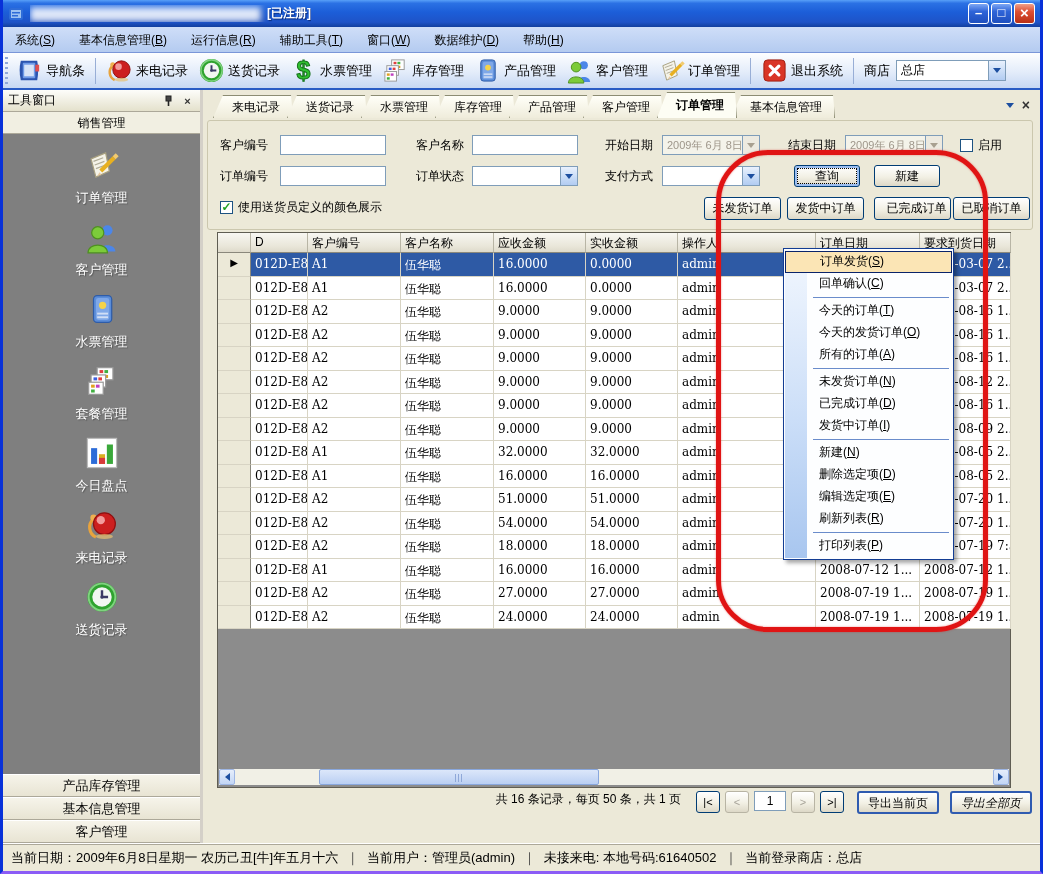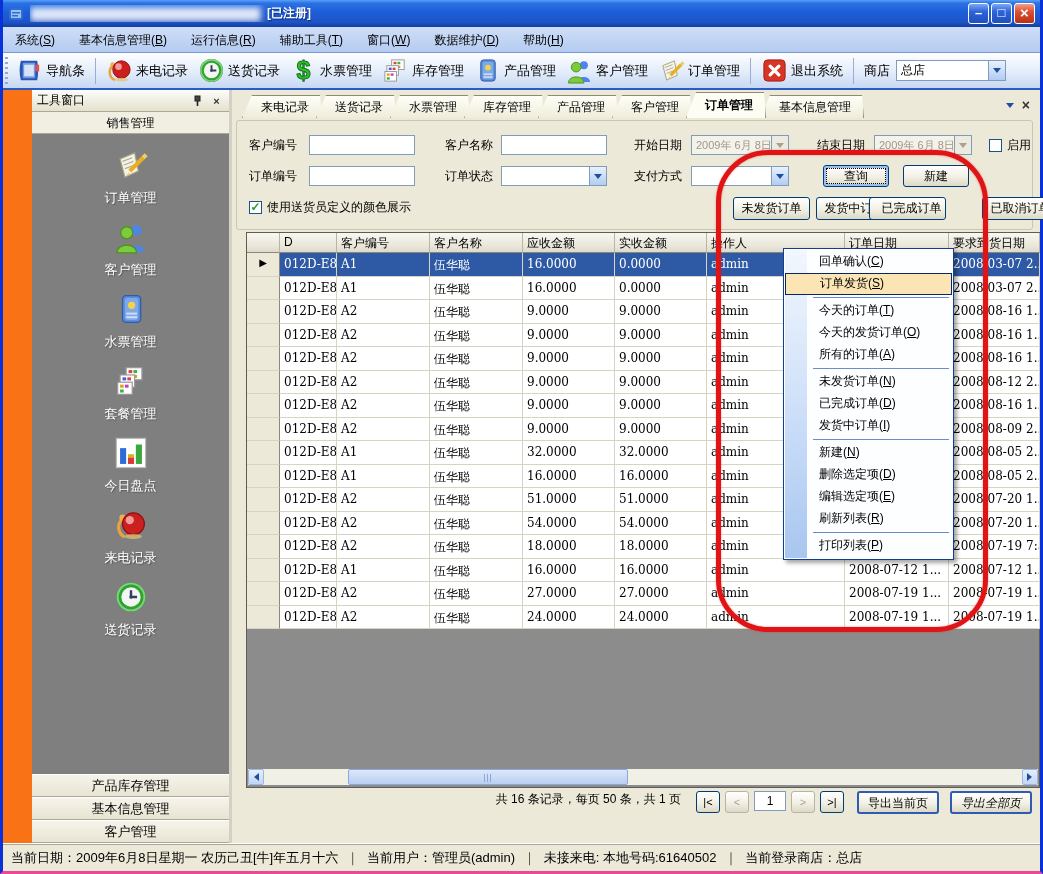--- a/index.html
+++ b/index.html
@@ -1,18 +1,18 @@
 <!DOCTYPE html>
 <html><head>
 <meta charset="utf-8">
 <style>
   *{margin:0;padding:0;box-sizing:border-box;font-family:"Liberation Sans",sans-serif;}
   html,body{width:1043px;height:874px;overflow:hidden;background:#0831D9;}
-  .window{position:absolute;inset:0;display:flex;flex-direction:column;background:#f97316;
-    border-left:3px solid #0831D9;border-right:3px solid #0831D9;border-bottom:3px solid #ec4899;}
+  .window{position:absolute;inset:0;display:flex;flex-direction:column;background:#bef264;
+    border-left:3px solid #0831D9;border-right:3px solid #0831D9;border-bottom:3px solid #8b5cf6;}
   
   .titlebar{height:27px;flex:none;display:flex;align-items:center;gap:6px;padding:0 5px;
     background:linear-gradient(180deg,#58A0F8 0%,#2B71E4 12%,#1C5ED8 45%,#1E53C8 82%,#123F9E 100%);color:#fff;}
   .titlebar .app-icon{width:16px;height:16px;flex:none;}
   .title-text{font-size:12px;font-weight:bold;white-space:nowrap;overflow:hidden;display:flex;gap:8px;align-items:center;
     text-shadow:1px 1px 1px #0A2A7A;}
   .title-redacted{filter:blur(3px);opacity:.85;letter-spacing:-2px;}
   .win-btns{margin-left:auto;display:flex;gap:2px;}
   .win-btn{width:21px;height:21px;border:1px solid #fff;border-radius:3px;color:#fff;font-size:13px;line-height:18px;
     text-align:center;background:linear-gradient(180deg,#7DA7F4,#2E64D8 40%,#1E4FBE);font-weight:bold;}
@@ -33,21 +33,21 @@
   .icon svg{width:100%;height:100%;}
   .tb-shop{display:flex;align-items:center;gap:6px;font-size:13px;margin-left:4px;}
   .xp-combo{width:110px;height:21px;background:#fff;border:1px solid #7F9DB9;display:flex;align-items:center;font-size:12px;}
   .xp-combo .val{flex:1;padding-left:4px;overflow:hidden;white-space:nowrap;}
   .combo-btn{width:17px;height:100%;flex:none;display:flex;align-items:center;justify-content:center;
     background:linear-gradient(180deg,#E9F1FD,#C7DBF6 60%,#B2CCF2);border-left:1px solid #7F9DB9;}
   .arr-down{width:0;height:0;border:4px solid transparent;border-top:5px solid #1D4FA0;margin-top:4px;}
   .combo-btn.disabled{background:#EDEAE0;}
   .combo-btn.disabled .arr-down{border-top-color:#A8A090;}
   
-  .main{flex:1;display:flex;min-height:0;margin-left:29px;}
+  .main{flex:1;display:flex;min-height:0;}
   .sidebar{width:200px;flex:none;display:flex;flex-direction:column;border-right:3px solid #D4D0C8;background:#7F7F7F;}
   .sb-header{height:22px;flex:none;display:flex;align-items:center;gap:4px;padding:0 5px;font-size:12px;
     background:linear-gradient(180deg,#FDFDFA,#E4E1CC);border-bottom:1px solid #ACA899;color:#000;}
   .sb-title{flex:1;}
   .sb-hbtn{width:15px;height:15px;display:flex;align-items:center;justify-content:center;font-size:11px;color:#333;}
   .sb-banner{height:22px;flex:none;text-align:center;line-height:22px;font-size:12px;background:#F1EFE2;
     border-bottom:1px solid #ACA899;color:#000;}
   .sb-body{flex:1;display:flex;flex-direction:column;align-items:center;padding-top:14px;gap:13px;overflow:hidden;}
   .sb-item{text-align:center;}
   .sb-item .icon{width:34px;height:34px;}
@@ -454,21 +454,21 @@
         <div class="xp-btn f-btn focused" style="left:586px;top:44px;width:66px;">查询</div>
         <div class="xp-btn f-btn" style="left:666px;top:44px;width:66px;">新建</div>
 
         <div class="f-check" style="left:12px;top:78px;">
           <span class="xp-check">✓</span>
           <span>使用送货员定义的颜色展示</span>
         </div>
         <div id="status-btns">
             <div class="xp-btn f-btn" style="left:496px;top:76px;width:77px;height:23px;line-height:21px;">未发货订单</div>
             <div class="xp-btn f-btn" style="left:579px;top:76px;width:77px;height:23px;line-height:21px;">发货中订单</div>
-            <div class="xp-btn f-btn" style="left:632px;top:76px;width:77px;height:23px;line-height:21px;padding-left:8px;">已完成订单</div>
+            <div class="xp-btn f-btn" style="left:666px;top:76px;width:77px;height:23px;line-height:21px;padding-left:8px;">已完成订单</div>
             <div class="xp-btn f-btn" style="left:745px;top:76px;width:77px;height:23px;line-height:21px;">已取消订单</div>
           </div>
       </div>
 
       <div class="grid">
         <div class="g-header">
             <div class="g-h" style="width:33px"></div>
             <div class="g-h" style="width:57px">D</div>
             <div class="g-h" style="width:93px">客户编号</div>
             <div class="g-h" style="width:93px">客户名称</div>
@@ -685,22 +685,22 @@
       <span class="sb-sep">｜</span>
       <span>当前用户：管理员(admin)</span>
       <span class="sb-sep">｜</span>
       <span>未接来电: 本地号码:61640502</span>
       <span class="sb-sep">｜</span>
       <span>当前登录商店：总店</span>
     </div>
 </div>
 
 <div class="ctx">
+    <div class="ctx-item hl">订单发货(<u>S</u>)</div>
     <div class="ctx-item">回单确认(<u>C</u>)</div>
-    <div class="ctx-item hl">订单发货(<u>S</u>)</div>
     <div class="ctx-sep"></div>
     <div class="ctx-item">今天的订单(<u>T</u>)</div>
     <div class="ctx-item">今天的发货订单(<u>O</u>)</div>
     <div class="ctx-item">所有的订单(<u>A</u>)</div>
     <div class="ctx-sep"></div>
     <div class="ctx-item">未发货订单(<u>N</u>)</div>
     <div class="ctx-item">已完成订单(<u>D</u>)</div>
     <div class="ctx-item">发货中订单(<u>I</u>)</div>
     <div class="ctx-sep"></div>
     <div class="ctx-item">新建(<u>N</u>)</div>

